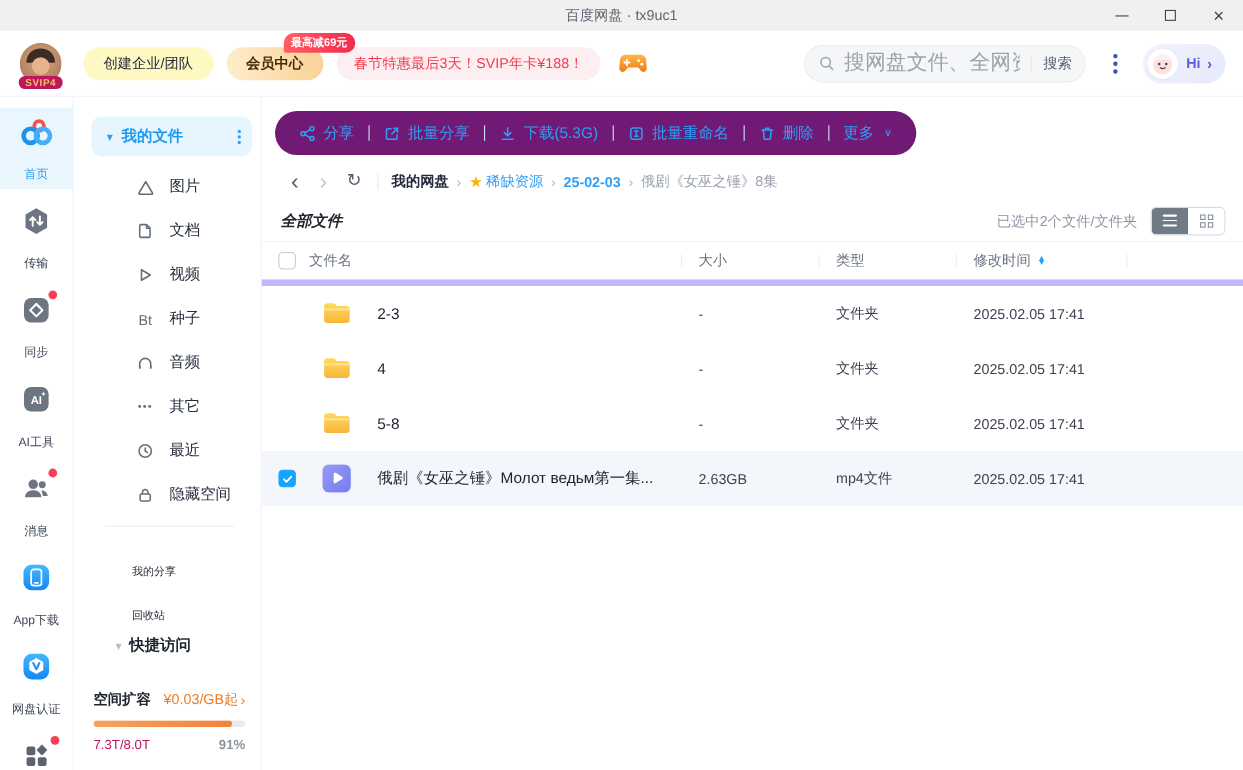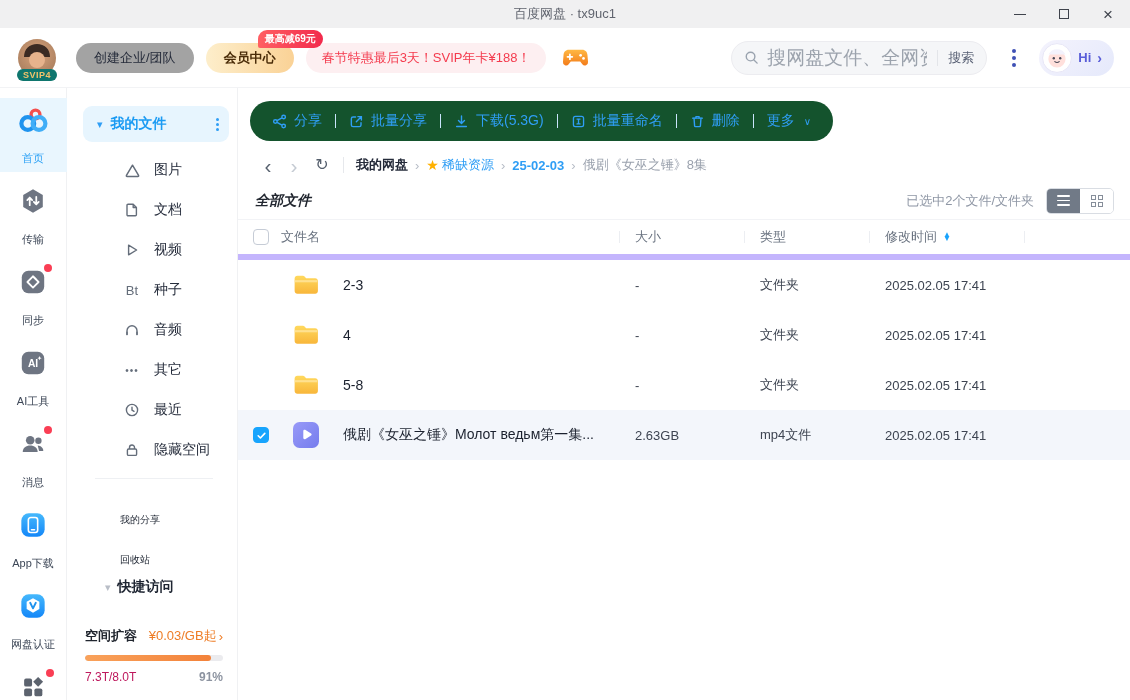--- a/index.html
+++ b/index.html
@@ -12,22 +12,22 @@
   .win-controls { position:absolute; right:0; top:0; height:28px; display:flex; }
   .win-btn { width:44px; height:28px; display:flex; align-items:center; justify-content:center; color:#3f434c; cursor:default; }
   .ic-min { width:12px; height:0; border-bottom:1.6px solid #3f434c; display:block; }
   .ic-max { width:10px; height:10px; border:1.3px solid #3f434c; display:block; }
   .ic-close { font-size:17px; line-height:1; color:#3f434c; }
 
   
   .header { position:absolute; top:28px; left:0; right:0; height:60px; background:#fff; border-bottom:1px solid #f2f3f5; display:flex; align-items:center; padding:0 16px 0 18px; z-index:4; }
   .avatar-wrap { position:relative; width:38px; height:38px; flex:none; }
   .avatar-wrap svg { display:block; }
-  .avatar-badge { position:absolute; left:50%; transform:translateX(-50%); bottom:-4px; background:#0f766e; color:#f2c36b; font-size:9px; font-weight:bold; padding:1px 6px; border-radius:7px; letter-spacing:.5px; white-space:nowrap; }
-  .create-team { margin-left:20px; height:30px; padding:0 18px; background:#a3a3a3; border-radius:16px; display:flex; align-items:center; font-size:13px; color:#252b3a; }
+  .avatar-badge { position:absolute; left:50%; transform:translateX(-50%); bottom:-4px; background:#be185d; color:#f2c36b; font-size:9px; font-weight:bold; padding:1px 6px; border-radius:7px; letter-spacing:.5px; white-space:nowrap; }
+  .create-team { margin-left:20px; height:30px; padding:0 18px; background:#fef9c3; border-radius:16px; display:flex; align-items:center; font-size:13px; color:#252b3a; }
   .vip-pill { position:relative; margin-left:12px; height:30px; padding:0 18px; background:linear-gradient(90deg,#fdeecb,#fad296); border-radius:16px; display:flex; align-items:center; font-size:13px; font-weight:bold; color:#4a2c08; }
   .vip-badge { position:absolute; top:-13px; left:52px; background:linear-gradient(90deg,#ff5f63,#f22a4c); color:#fff; font-size:10px; padding:2px 7px; border-radius:9px 9px 9px 2px; white-space:nowrap; }
   .promo-pill { margin-left:12px; height:30px; padding:0 16px; background:#fdeff1; border-radius:16px; display:flex; align-items:center; font-size:13px; color:#f43b4e; white-space:nowrap; }
   .gamepad { margin-left:16px; display:flex; align-items:center; }
   .search-box { margin-left:auto; width:256px; height:34px; background:#f5f6f8; border:1px solid #ececf0; border-radius:17px; display:flex; align-items:center; padding:0 12px 0 12px; }
   .search-box input { flex:1; border:none; outline:none; background:transparent; font-size:19px; color:#3a4150; font-family:inherit; min-width:0; }
   .search-box input::placeholder { color:#9ca3ad; }
   .search-sep { width:1px; height:16px; background:#e3e5e9; margin:0 10px; flex:none; }
   .search-btn { font-size:13px; color:#586074; flex:none; cursor:default; }
   .menu-dots { margin-left:16px; width:22px; display:flex; flex-direction:column; align-items:center; gap:3px; cursor:default; }
@@ -68,21 +68,21 @@
   .storage-title { font-size:13px; font-weight:bold; color:#21262f; }
   .storage-price { font-size:13px; color:#ee7d26; display:flex; align-items:center; gap:2px; cursor:default; }
   .progress-track { height:6px; background:#ebebee; border-radius:3px; overflow:hidden; margin-bottom:9px; }
   .progress-fill { height:100%; background:linear-gradient(90deg,#f9a25b,#f3823a); border-radius:3px; }
   .storage-row2 { display:flex; align-items:center; justify-content:space-between; }
   .storage-usage { font-size:12px; color:#be185d; }
   .storage-pct { font-size:12px; color:#8c93a0; font-weight:bold; }
 
   
   .main { position:absolute; top:88px; left:238px; right:0; bottom:0; background:#fff; }
-  .toolbar { margin:13px 0 0 12px; display:inline-flex; align-items:center; height:40px; background:#14532d; border-radius:21px; padding:0 22px; gap:13px; }
+  .toolbar { margin:13px 0 0 12px; display:inline-flex; align-items:center; height:40px; background:#701a75; border-radius:21px; padding:0 22px; gap:13px; }
   .tb-item { display:flex; align-items:center; gap:7px; color:#2f9ef5; font-size:14px; cursor:default; white-space:nowrap; }
   .tb-sep { width:1px; height:14px; background:#c9e4fb; }
   .tb-caret { font-size:10px; margin-left:2px; }
 
   .crumbs { display:flex; align-items:center; height:34px; margin:7px 0 0 17px; font-size:13px; }
   .nav-btn { width:26px; display:flex; justify-content:center; font-size:21px; line-height:1; color:#555f6d; cursor:default; }
   .nav-btn.disabled { color:#c4cad2; }
   .nav-refresh { width:30px; font-size:16px; }
   .crumb-divider { width:1px; height:16px; background:#e6e8ec; margin:0 12px 0 6px; }
   .crumb { white-space:nowrap; cursor:default; }

